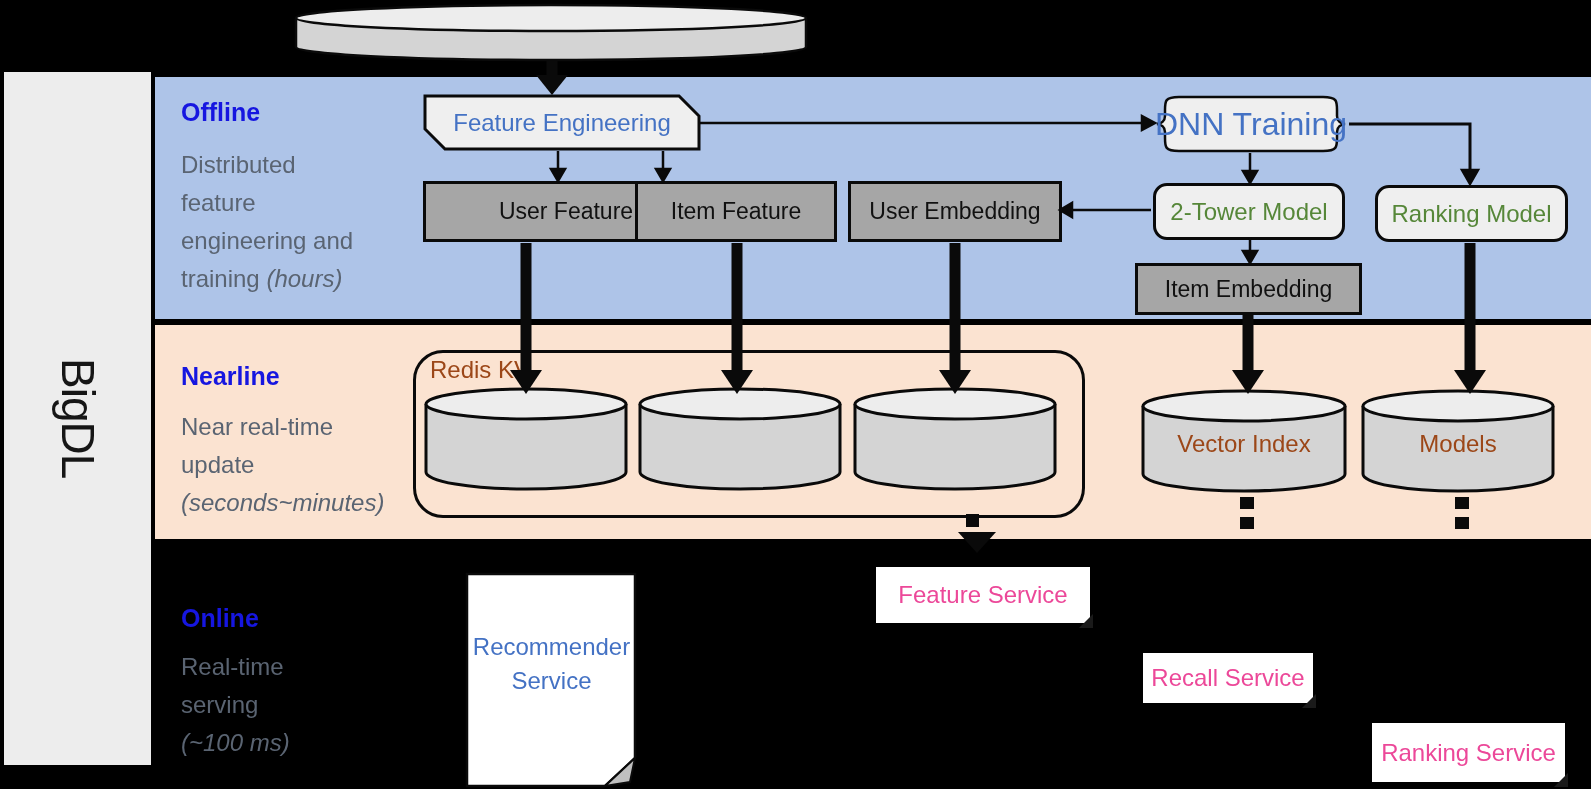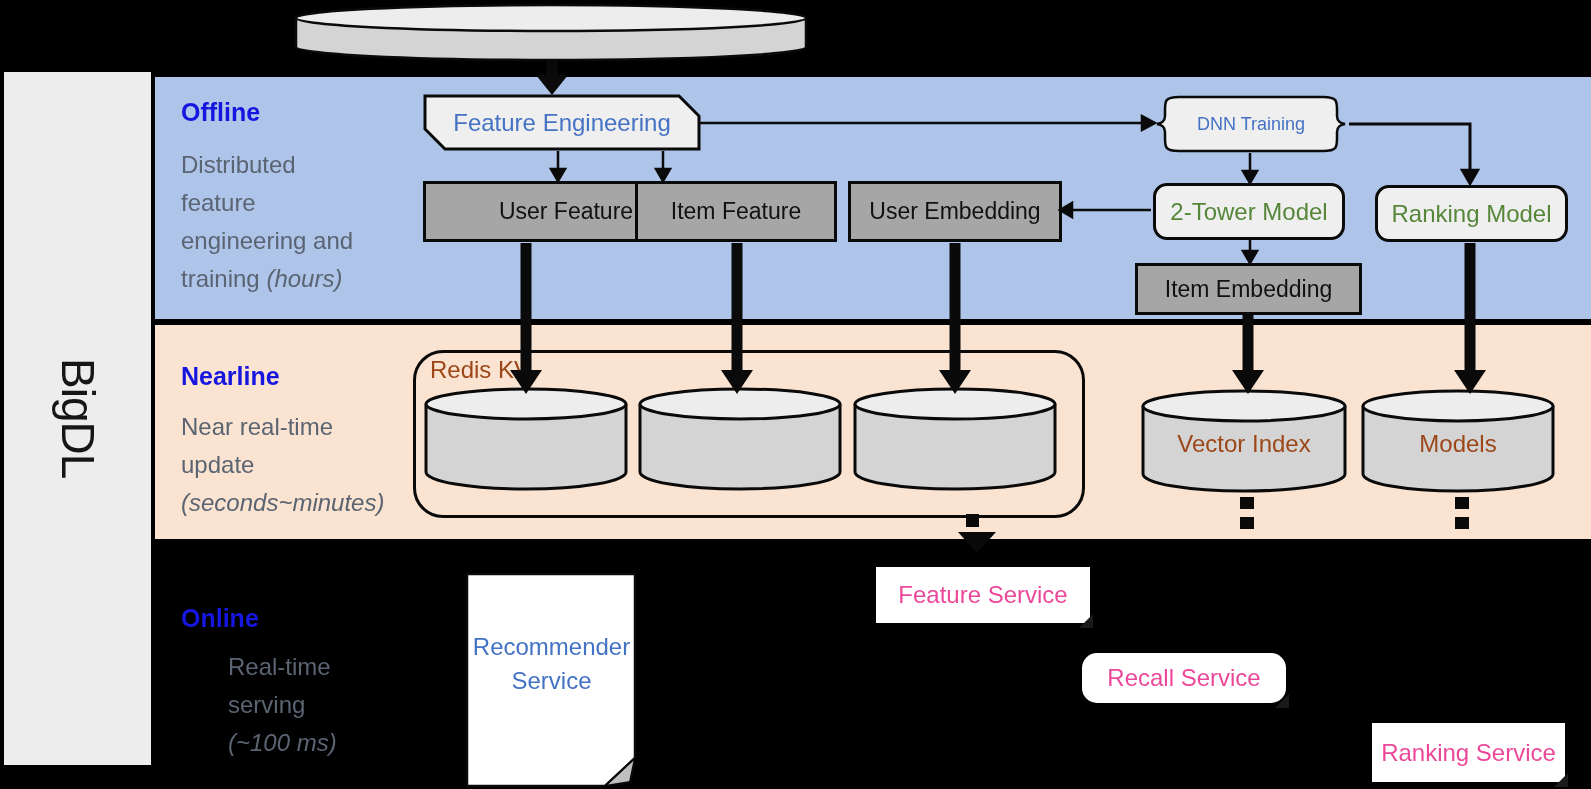--- a/index.html
+++ b/index.html
@@ -18,21 +18,21 @@
   .band-nearline{left:155px;top:325px;width:1436px;height:214px;background:#FBE3D1;}
 
   
   .sec-label{font-size:25px;font-weight:600;color:#1616E0;}
   .sec-desc{font-size:24px;line-height:38px;color:#5A6472;}
   .lbl-offline{left:181px;top:98px;}
   .desc-offline{left:181px;top:146px;}
   .lbl-nearline{left:181px;top:362px;}
   .desc-nearline{left:181px;top:408px;}
   .lbl-online{left:181px;top:604px;}
-  .desc-online{left:181px;top:648px;margin-left:47px;}
+  .desc-online{left:181px;top:648px;}
   .it{font-style:italic;}
 
   
   .rawdata-svg{left:293px;top:2px;}
   .rawdata-label{left:293px;top:12px;width:516px;height:42px;font-size:23px;color:#111;}
 
   
   .blue-t{color:#4472C4;}
   .green-t{color:#568739;}
   .brown-t{color:#9C4718;}
@@ -41,38 +41,38 @@
   .graybox{background:#A6A6A6;border:3px solid #0a0a0a;color:#111;font-size:23px;}
   .user-feature{left:423px;top:181px;width:200px;height:55px;padding-left:40px;}
   .item-feature{left:635px;top:181px;width:196px;height:55px;}
   .user-embedding{left:848px;top:181px;width:208px;height:55px;}
   .item-embedding{left:1135px;top:263px;width:221px;height:46px;}
 
   
   .fe-svg{left:423px;top:94px;}
   .fe-label{left:423px;top:94px;width:278px;height:57px;font-size:24px;}
   .dnn-svg{left:1153px;top:95px;}
-  .dnn-label{left:1153px;top:95px;width:196px;height:58px;font-size:18px;}
+  .dnn-label{left:1153px;top:95px;width:196px;height:58px;font-size:32px;}
 
   
   .roundbox{background:#EFEFEF;border:3px solid #0a0a0a;border-radius:14px;font-size:24px;}
   .two-tower{left:1153px;top:183px;width:186px;height:51px;}
   .ranking-model{left:1375px;top:185px;width:187px;height:51px;}
 
   
   .redis-box{left:413px;top:350px;width:666px;height:162px;border:3px solid #0a0a0a;border-radius:30px;}
   .redis-label{left:430px;top:356px;font-size:24px;}
   .cyl-label{font-size:24px;}
   .vi-label{left:1140px;top:430px;width:208px;}
   .models-label{left:1360px;top:430px;width:196px;}
 
   
   .service{background:#fff;color:#ec4899;font-size:24px;}
   .feature-service{left:876px;top:567px;width:214px;height:56px;}
-  .recall-service{left:1082px;top:653px;width:204px;height:50px;border-radius:15px;}
+  .recall-service{left:1143px;top:653px;width:170px;height:50px;}
   .ranking-service{left:1372px;top:723px;width:193px;height:59px;}
   .fold{position:absolute;right:-3px;bottom:-5px;width:14px;height:14px;background:#1a1a1a;
         clip-path:polygon(100% 0,100% 100%,0 100%);}
   .doc-svg{left:465px;top:572px;}
   .doc-label{left:465px;top:630px;width:173px;font-size:24px;line-height:34px;}
 
   .connectors{left:0;top:0;pointer-events:none;}
 </style>
 </head>
 <body>

